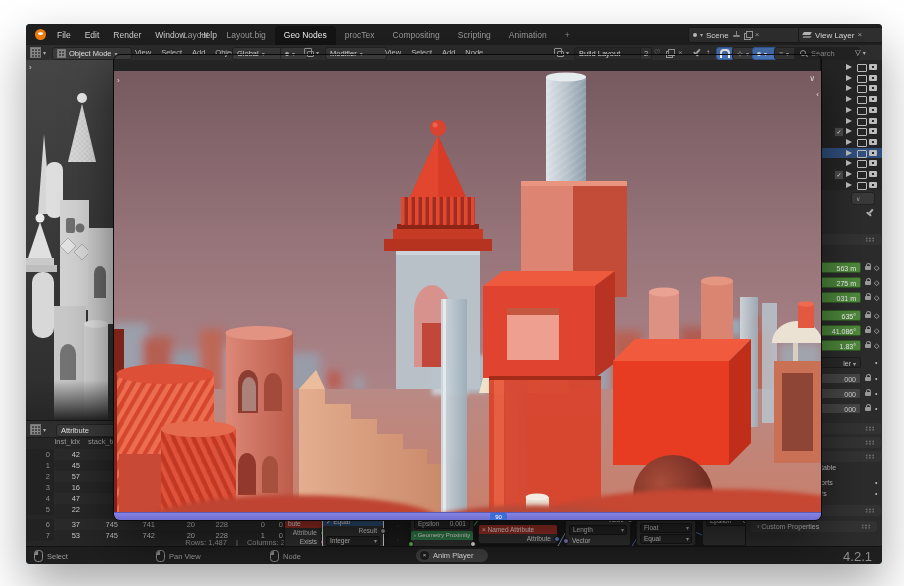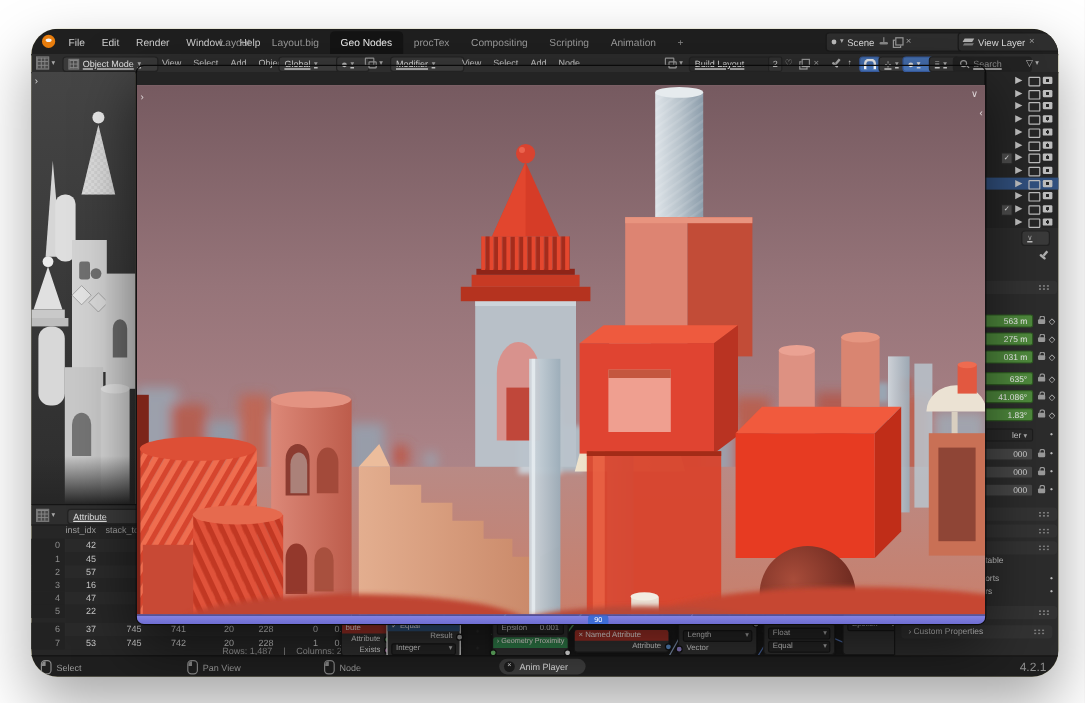--- a/index.html
+++ b/index.html
@@ -1,19 +1,19 @@
 <!DOCTYPE html>
 <html><head>
 <meta charset="utf-8">
 <style>
   html,body{margin:0;padding:0;background:#fff;width:904px;height:586px;overflow:hidden;
     font-family:"Liberation Sans", sans-serif;-webkit-font-smoothing:antialiased;}
   #stage{position:absolute;left:0;top:0;width:904px;height:586px;}
-  #app{position:absolute;left:26px;top:24px;width:856px;height:540px;background:#fef9c3;
-    border-radius:22px;box-shadow:0 22px 50px rgba(0,0,0,.35);overflow:hidden;}
+  #app{position:absolute;left:26px;top:24px;width:856px;height:540px;background:#0369a1;
+    border-radius:4px;box-shadow:0 22px 50px rgba(0,0,0,.35);overflow:hidden;}
   
   #topbar{position:absolute;left:0;top:0;width:856px;height:21px;background:#1f1f1f;border-bottom:1px solid #141414;}
   .blogo{position:absolute;left:9px;top:5px;width:11px;height:11px;border-radius:50%;background:#e87d0d;}
   .blogo i{position:absolute;left:3px;top:3px;width:5px;height:3px;border-radius:50%;background:#f4f4f4;}
   #main-menus{position:absolute;left:24px;top:0;height:21px;display:flex;align-items:center;}
   .mi{color:#cfcfcf;font-size:8.5px;padding:0 7px;cursor:default;}
   #tabs{position:absolute;left:148px;top:0;height:21px;display:flex;align-items:flex-end;}
   .tab{color:#9a9a9a;font-size:8.5px;padding:4px 9px 5px;border-radius:4px 4px 0 0;}
   .tab.active{background:#141414;color:#f1f1f1;}
   .tab.plus{color:#8a8a8a;}
@@ -27,21 +27,21 @@
   .i-copy:after{content:'';position:absolute;left:2px;top:0;width:5px;height:5px;border:1px solid #9a9a9a;background:#2e2e2e;}
   .i-pin{position:relative;width:9px;height:9px;transform:rotate(40deg);}
   .i-pin:before{content:'';position:absolute;left:4px;top:0;width:1.5px;height:5px;background:#b0b0b0;}
   .i-pin:after{content:'';position:absolute;left:1.5px;top:4.5px;width:6.5px;height:2px;background:#b0b0b0;border-radius:1px;}
   .i-layers{position:relative;width:9px;height:8px;}
   .i-layers:before{content:'';position:absolute;left:0;top:1px;width:8px;height:3px;background:#b5b5b5;transform:skewX(-30deg);}
   .i-layers:after{content:'';position:absolute;left:0;top:5px;width:8px;height:2px;background:#7f7f7f;transform:skewX(-30deg);}
   
   #hdr{position:absolute;left:0;top:21px;width:856px;height:15px;background:#2d2d2d;border-bottom:1px solid #161616;}
   .pill{position:absolute;top:2px;height:11px;background:#3a3a3a;border:1px solid #222;border-radius:3px;
-    display:flex;align-items:center;gap:3px;padding:0 4px;color:#e0e0e0;font-size:7.5px;white-space:nowrap;text-decoration:underline;}
+    display:flex;align-items:center;gap:3px;padding:0 4px;color:#e0e0e0;font-size:7.5px;white-space:nowrap;}
   .hmenu{position:absolute;top:0;height:15px;display:flex;align-items:center;}
   .hmenu .mi{font-size:7.5px;color:#cfcfcf;padding:0 5px;}
   .i-grid{width:9px;height:9px;background:
     linear-gradient(#888 1px,transparent 1px) 0 0/3px 3px,
     linear-gradient(90deg,#888 1px,transparent 1px) 0 0/3px 3px,#4a4a4a;border:1px solid #777;}
   .i-node{position:relative;width:10px;height:9px;}
   .i-node:before{content:'';position:absolute;left:0;top:0;width:6px;height:5px;border:1px solid #9a9a9a;border-radius:1px;}
   .i-node:after{content:'';position:absolute;right:0;bottom:0;width:5px;height:4px;border:1px solid #9a9a9a;border-radius:1px;}
   .blue{background:#4772b3;border-color:#35589a;}
   .i-magnet{width:6px;height:7px;border:2px solid #f0f0f0;border-bottom:none;border-radius:4px 4px 0 0;}
@@ -113,21 +113,21 @@
   #playhead{position:absolute;left:376px;top:0;width:17px;height:8px;background:#3e6cd6;border-radius:2px;
     color:#fff;font-size:6px;line-height:8px;text-align:center;}
   
   #status{position:absolute;left:0;top:522px;width:856px;height:18px;background:#1f1f1f;border-top:1px solid #131313;}
   .sb-item{position:absolute;top:0;height:18px;display:flex;align-items:center;color:#9c9c9c;font-size:7.5px;}
   .i-mouse{display:inline-block;width:7px;height:10px;border:1px solid #8a8a8a;border-radius:3.5px;margin-right:4px;position:relative;}
   .i-mouse i{position:absolute;left:0;top:0;width:3px;height:4px;background:#8a8a8a;border-radius:3px 0 0 0;}
   #anim-pill{position:absolute;left:390px;top:2px;width:72px;height:13px;background:#3e3e3e;border-radius:7px;
     display:flex;align-items:center;gap:4px;padding:0 4px;color:#e2e2e2;font-size:7.5px;box-sizing:border-box;}
   .stopc{width:9px;height:9px;border-radius:50%;background:#1e1e1e;color:#ddd;font-size:6px;line-height:9px;text-align:center;}
-  #version{position:absolute;right:10px;top:0;height:18px;display:flex;align-items:center;color:#8f8f8f;font-size:10px;}
+  #version{position:absolute;right:10px;top:0;height:18px;display:flex;align-items:center;color:#8f8f8f;font-size:13px;}
 </style>
 </head>
 <body>
 
 <div id="stage">
 <div id="app">
 
   <div id="topbar">
     <span class="blogo">
           <i></i>

